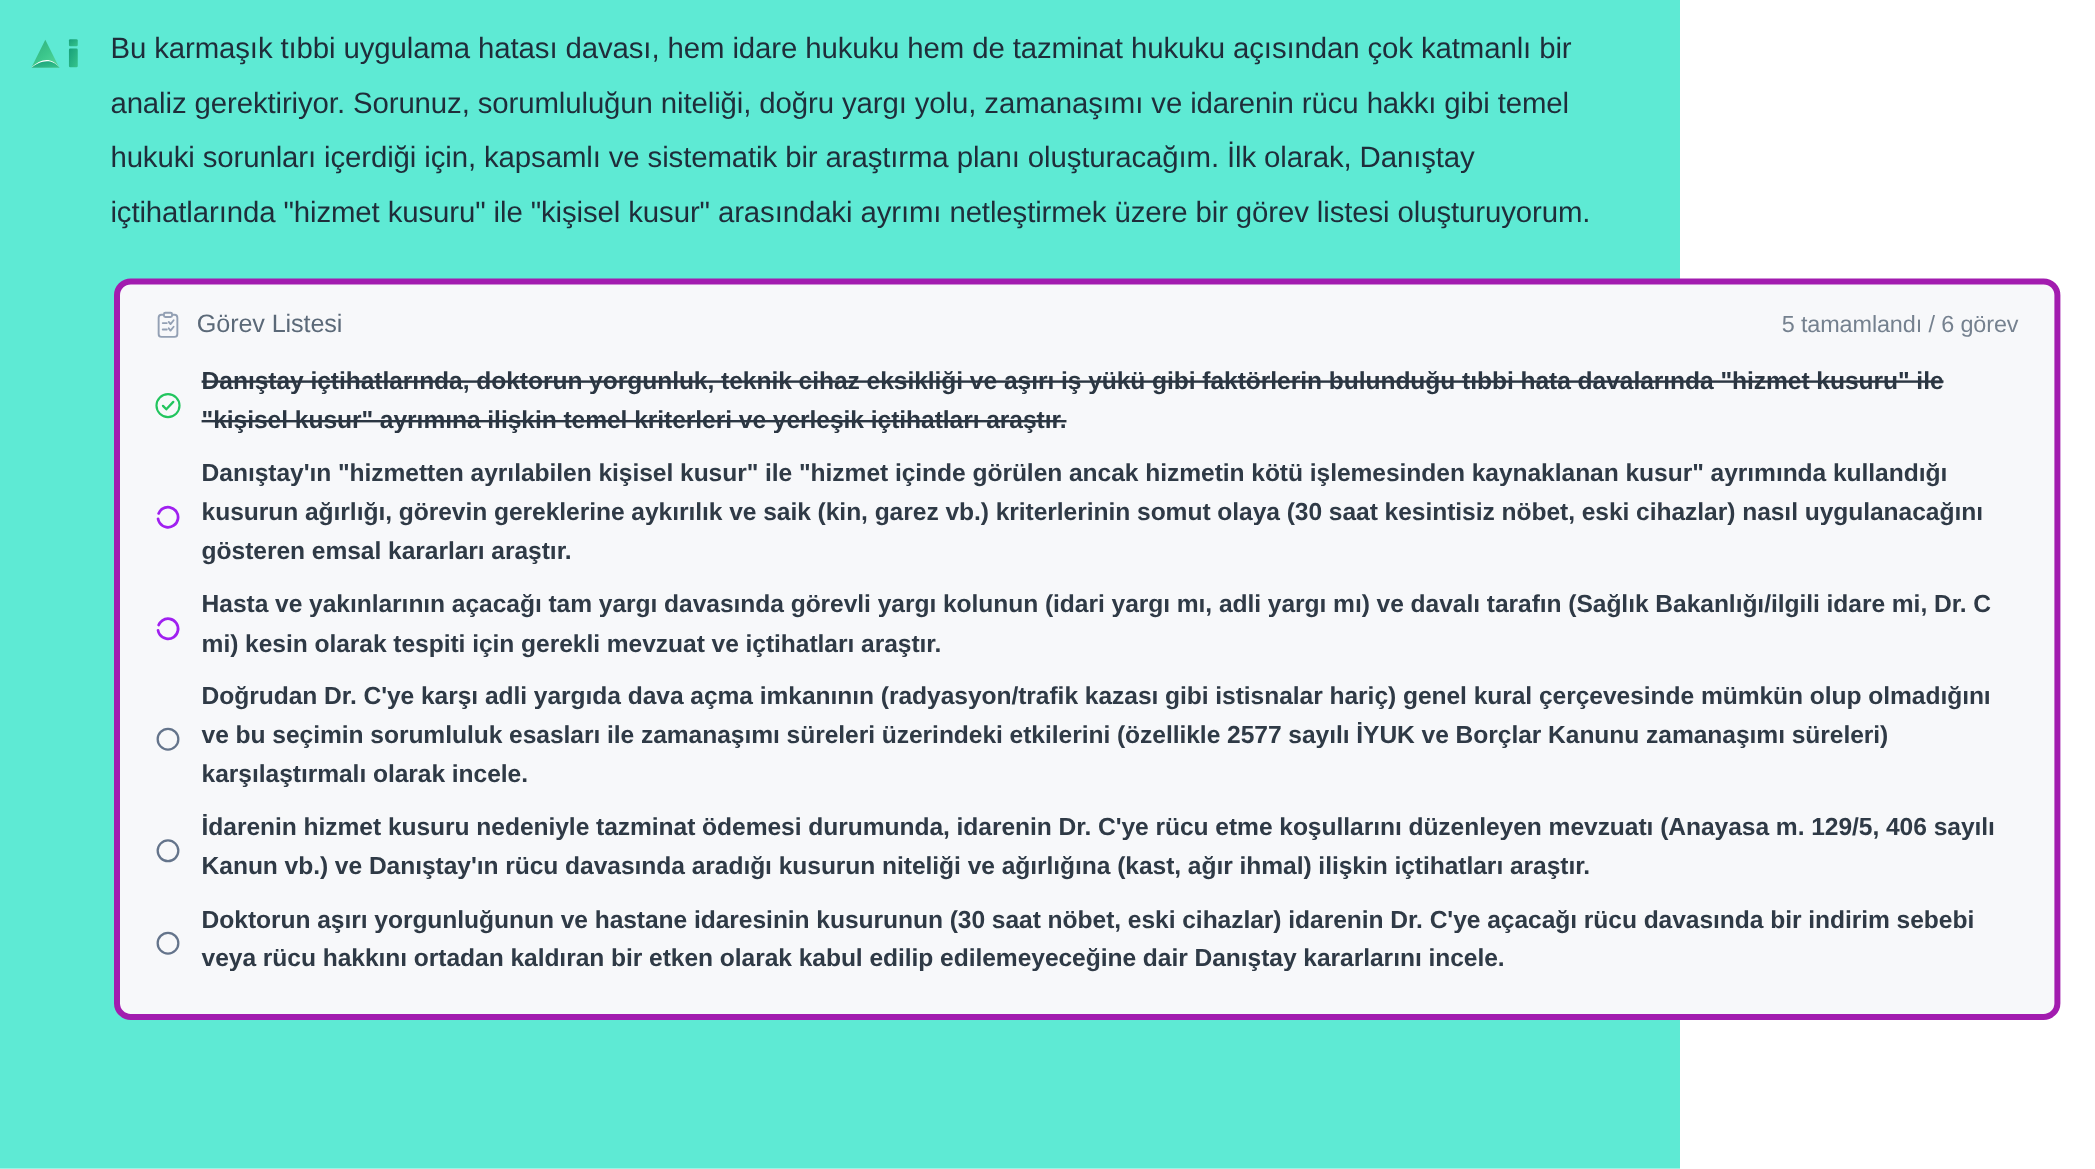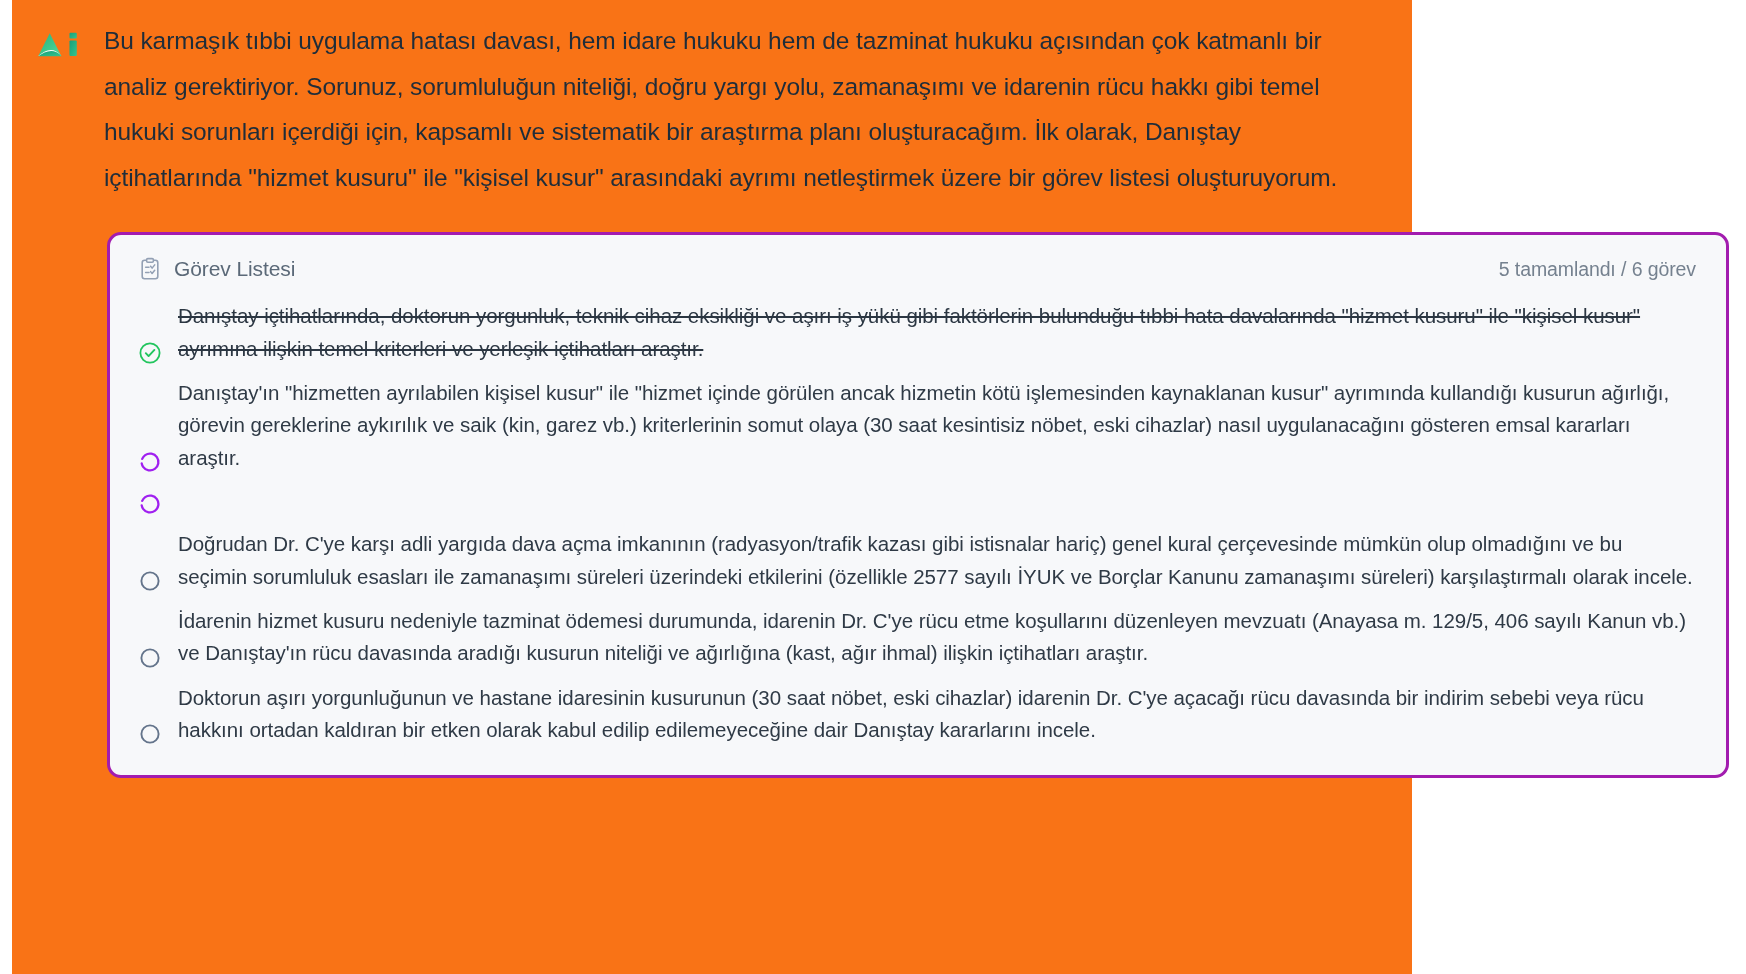--- a/index.html
+++ b/index.html
@@ -15,22 +15,21 @@
   body {
     font-family: "Liberation Sans", sans-serif;
     color: #1f2937;
     -webkit-font-smoothing: antialiased;
   }
 
   .page {
     position: relative;
     width: 1400px;
     height: 974px;
-    background: #f97316;
-    margin-left: 12px;
+    background: #5eead4;
   }
 
   
   .message {
     display: flex;
     align-items: flex-start;
     padding: 18px 30px 0 18px;
   }
 
   .avatar {
@@ -57,21 +56,21 @@
     letter-spacing: -0.1px;
     font-weight: 400;
     margin: 0;
     padding-right: 10px;
   }
 
   
   .task-card {
     margin: 32px 30px 0 95px;
     background: #f7f8fa;
-    border: 3px solid #a21caf;
+    border: 5px solid #a21caf;
     border-radius: 14px;
     padding: 20px 26px 26px 26px;
     width: 1622px;
   }
 
   .task-card-header {
     display: flex;
     align-items: center;
     justify-content: space-between;
     padding: 2px 4px 12px 2px;
@@ -108,23 +107,24 @@
   
   .task-list {
     display: flex;
     flex-direction: column;
     gap: 6px;
     padding-top: 4px;
   }
 
   .task-item {
     display: flex;
-    align-items: flex-end;
+    align-items: center;
     gap: 16px;
     padding: 3px 2px;
+    font-weight: bold;
   }
 
   .task-icon {
     flex: 0 0 auto;
     width: 24px;
     height: 24px;
     margin-top: 6px;
   }
 
   .task-icon svg { display: block; width: 24px; height: 24px; }
@@ -219,20 +219,21 @@
         </span>
         <span class="task-text">Danıştay'ın "hizmetten ayrılabilen kişisel kusur" ile "hizmet içinde görülen ancak hizmetin kötü işlemesinden kaynaklanan kusur" ayrımında kullandığı kusurun ağırlığı, görevin gereklerine aykırılık ve saik (kin, garez vb.) kriterlerinin somut olaya (30 saat kesintisiz nöbet, eski cihazlar) nasıl uygulanacağını gösteren emsal kararları araştır.</span>
       </div>
 
       <div class="task-item running">
         <span class="task-icon">
           <svg viewBox="0 0 24 24" fill="none">
             <circle cx="12" cy="12" r="8.4" stroke="#a020f0" stroke-width="2.3" stroke-linecap="round" stroke-dasharray="30 4.5" transform="rotate(-35 12 12)"></circle>
           </svg>
         </span>
+        <span class="task-text">Hasta ve yakınlarının açacağı tam yargı davasında görevli yargı kolunun (idari yargı mı, adli yargı mı) ve davalı tarafın (Sağlık Bakanlığı/ilgili idare mi, Dr. C mi) kesin olarak tespiti için gerekli mevzuat ve içtihatları araştır.</span>
       </div>
 
       <div class="task-item pending">
         <span class="task-icon">
           <svg viewBox="0 0 24 24" fill="none">
             <circle cx="12" cy="12" r="8.6" stroke="#64748b" stroke-width="1.9"></circle>
           </svg>
         </span>
         <span class="task-text">Doğrudan Dr. C'ye karşı adli yargıda dava açma imkanının (radyasyon/trafik kazası gibi istisnalar hariç) genel kural çerçevesinde mümkün olup olmadığını ve bu seçimin sorumluluk esasları ile zamanaşımı süreleri üzerindeki etkilerini (özellikle 2577 sayılı İYUK ve Borçlar Kanunu zamanaşımı süreleri) karşılaştırmalı olarak incele.</span>
       </div>

